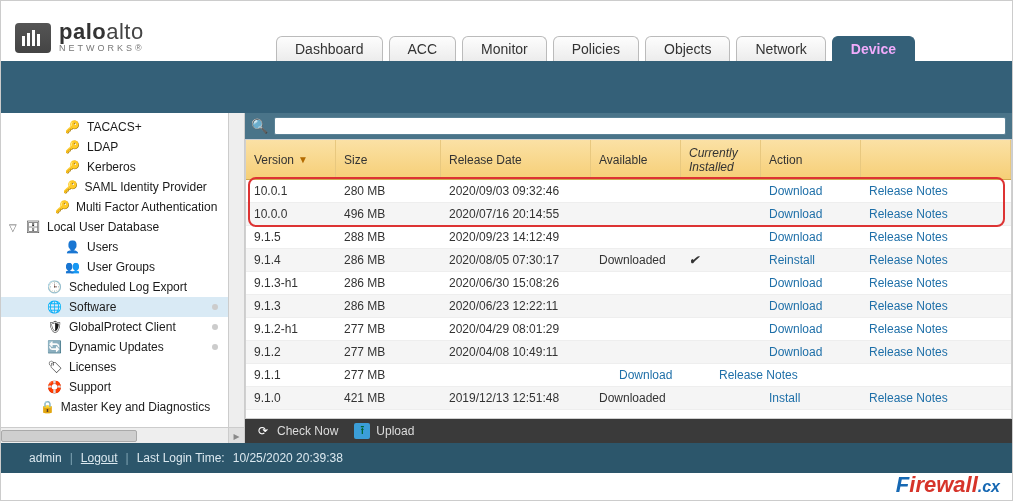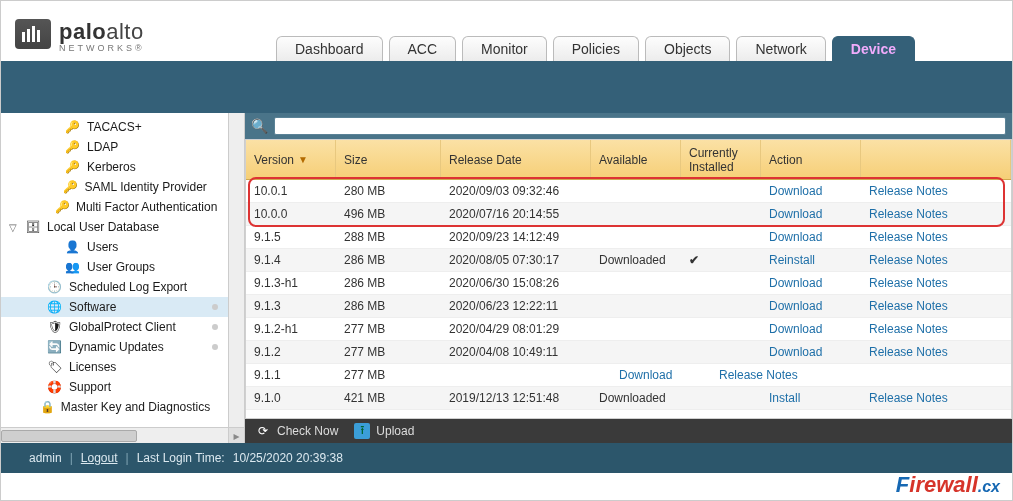--- a/index.html
+++ b/index.html
@@ -1,20 +1,20 @@
 <!DOCTYPE html>
 <html><head>
 <meta charset="utf-8">
 <style>
   * { box-sizing: border-box; }
   body { margin: 0; font-family: Arial, Helvetica, sans-serif; font-size: 12px; color: #333; background: #fff; width: 1013px; }
   .frame { width: 1013px; height: 501px; position: relative; border: 1px solid #ccc; overflow: hidden; }
   
   .header-top { height: 60px; background: #fff; display: flex; align-items: flex-end; position: relative; }
-  .logo { display: flex; align-items: flex-start; padding: 8px 14px; gap: 8px; }
+  .logo { display: flex; align-items: flex-end; padding: 8px 14px; gap: 8px; }
   .logo-mark { width: 36px; height: 30px; background: linear-gradient(#555,#444); border-radius: 4px; display: flex; align-items: center; justify-content: center; }
   .logo-mark svg { display:block; }
   .logo-text { font-size: 22px; color: #444; letter-spacing: 0.5px; }
   .logo-text .bold { font-weight: 700; color:#333; }
   .logo-sub { font-size: 9px; letter-spacing: 3px; color:#777; margin-top:-2px; }
   .logo-col { display:flex; flex-direction:column; }
   .tabs { position: absolute; bottom: 0; left: 275px; display: flex; gap: 6px; }
   .tab { background: linear-gradient(#fdfdfd,#ececec); border: 1px solid #bbb; border-bottom: none; border-radius: 6px 6px 0 0; padding: 4px 18px; font-size: 14px; color: #333; cursor: pointer; }
   .tab.active { background: #346078; color: #f0abfc; border-color:#346078; font-weight:600; }
   .header-band { height: 52px; background: #346078; }
@@ -38,21 +38,21 @@
   .searchbar .mag { color:#cfe3ee; font-size:14px; }
   .searchbar input { flex:1; height:18px; border:1px solid #5a8296; border-radius:2px; background:#fff; padding:0 4px; font-size:11px; }
   .table { flex:1; overflow:hidden; background:#ffffff; border:1px solid #d0d0d0; margin:0; }
   .thead { display:flex; background:linear-gradient(#FBE1A5,#F6CF77); height:40px; border-bottom:1px solid #d0a84e; color:#333; font-size:12px; }
   .thead .th { padding:4px 8px; display:flex; align-items:center; border-right:1px solid #e8c87f; }
   .thead .sort { color:#b36a00; margin-left:4px; font-size:10px; }
   .c-version { width:90px; }
   .c-size { width:105px; }
   .c-date { width:150px; }
   .c-avail { width:90px; }
-  .c-inst { width:80px; }
+  .c-inst { width:80px;font-style:italic; }
   .c-action { width:100px; }
   .c-notes { flex:1; }
   .tbody { }
   .tr { display:flex; height:23px; align-items:center; border-bottom:1px solid #eee; font-size:12px; color:#333; }
   .tr:nth-child(even) { background:#f5f5f5; }
   .tr .td { padding:0 8px; overflow:hidden; text-overflow:ellipsis; white-space:nowrap; }
   .link { color:#1e6fa8; cursor:pointer; }
   .check { color:#333; font-weight:bold; }
   .highlight-box { position:absolute; border:2px solid #d33; border-radius:8px; pointer-events:none; }
   .toolbar { height:24px; background:#3a3a3a; color:#ddd; display:flex; align-items:center; gap:16px; padding:0 10px; font-size:12px; }

